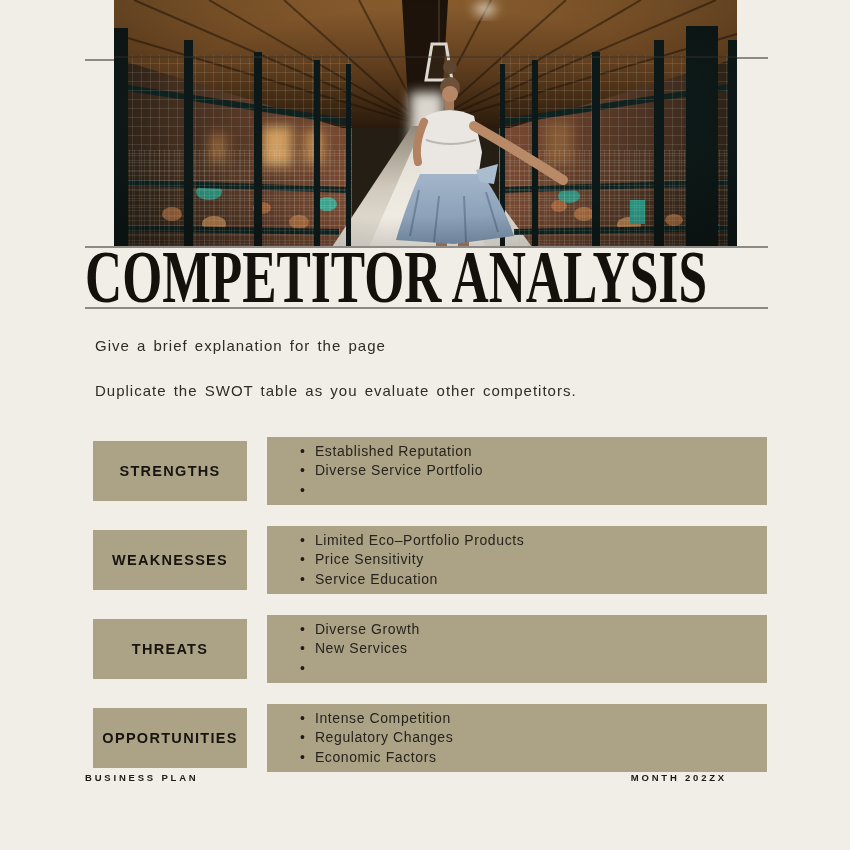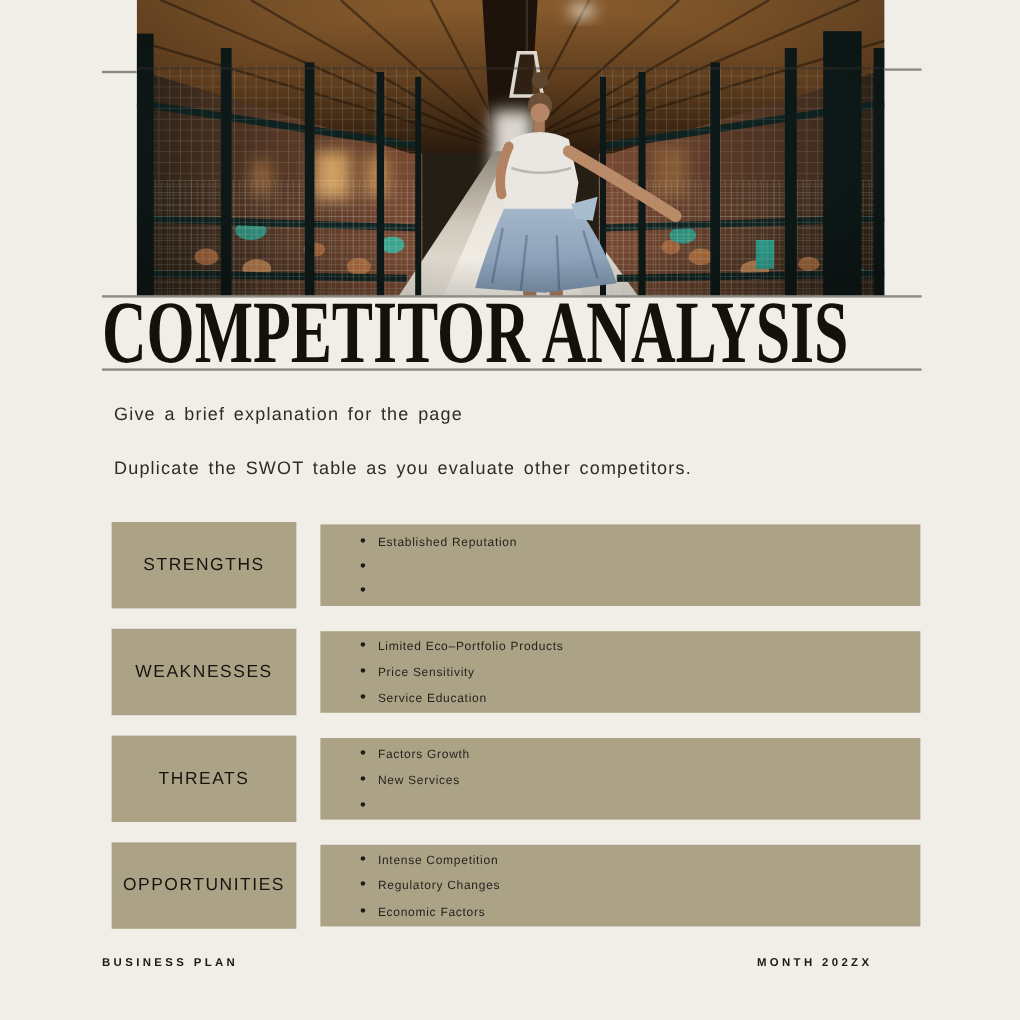--- a/index.html
+++ b/index.html
@@ -25,33 +25,33 @@
     font-size:15px;letter-spacing:1px;word-spacing:2px;
   }
   .intro1{top:337px;}
   .intro2{top:382px;}
   .swot{
     position:absolute;left:93px;top:437px;width:674px;
     display:flex;flex-direction:column;gap:21px;
   }
   .swot-row{display:flex;gap:20px;height:68px;}
   .swot-label{
-    width:154px;height:72px;align-self:center;background:var(--box);
+    width:154px;height:60px;align-self:center;background:var(--box);
     display:flex;align-items:center;justify-content:center;
-    font-weight:normal;font-size:14.5px;letter-spacing:1.3px;color:var(--label-text);
+    font-weight:bold;font-size:14.5px;letter-spacing:1.3px;color:var(--label-text);
   }
   .swot-content{
     flex:1;height:68px;background:var(--box);box-sizing:border-box;
     padding:4px 10px 4px 33px;display:flex;flex-direction:column;justify-content:center;
   }
   .bullet{display:flex;align-items:baseline;line-height:19.5px;}
   .dot{font-size:14px;margin-right:10px;color:#1d1b16;}
-  .btext{font-size:10px;letter-spacing:0.6px;color:#26231d;}
+  .btext{font-size:14px;letter-spacing:0.6px;color:#26231d;}
   .footer{
-    position:absolute;left:85px;right:123px;top:797px;
+    position:absolute;left:85px;right:123px;top:772px;
     display:flex;justify-content:space-between;
     font-weight:bold;font-size:9.5px;letter-spacing:2.8px;color:var(--footer-text);
   }
 </style>
 </head>
 <body>
 
 <div class="page">
 
   <div class="hero">
@@ -208,20 +208,21 @@
       <div class="swot-label">
         <span>STRENGTHS</span>
       </div>
       <div class="swot-content">
         <div class="bullet">
             <span class="dot">•</span>
             <span class="btext">Established Reputation</span>
           </div>
         <div class="bullet">
             <span class="dot">•</span>
+            <span class="btext">Diverse Service Portfolio</span>
           </div>
         <div class="bullet">
             <span class="dot">•</span>
           </div>
       </div>
     </div>
 
     <div class="swot-row">
       <div class="swot-label">
         <span>WEAKNESSES</span>
@@ -242,21 +243,21 @@
       </div>
     </div>
 
     <div class="swot-row">
       <div class="swot-label">
         <span>THREATS</span>
       </div>
       <div class="swot-content">
         <div class="bullet">
             <span class="dot">•</span>
-            <span class="btext">Factors Growth</span>
+            <span class="btext">Diverse Growth</span>
           </div>
         <div class="bullet">
             <span class="dot">•</span>
             <span class="btext">New Services</span>
           </div>
         <div class="bullet">
             <span class="dot">•</span>
           </div>
       </div>
     </div>

